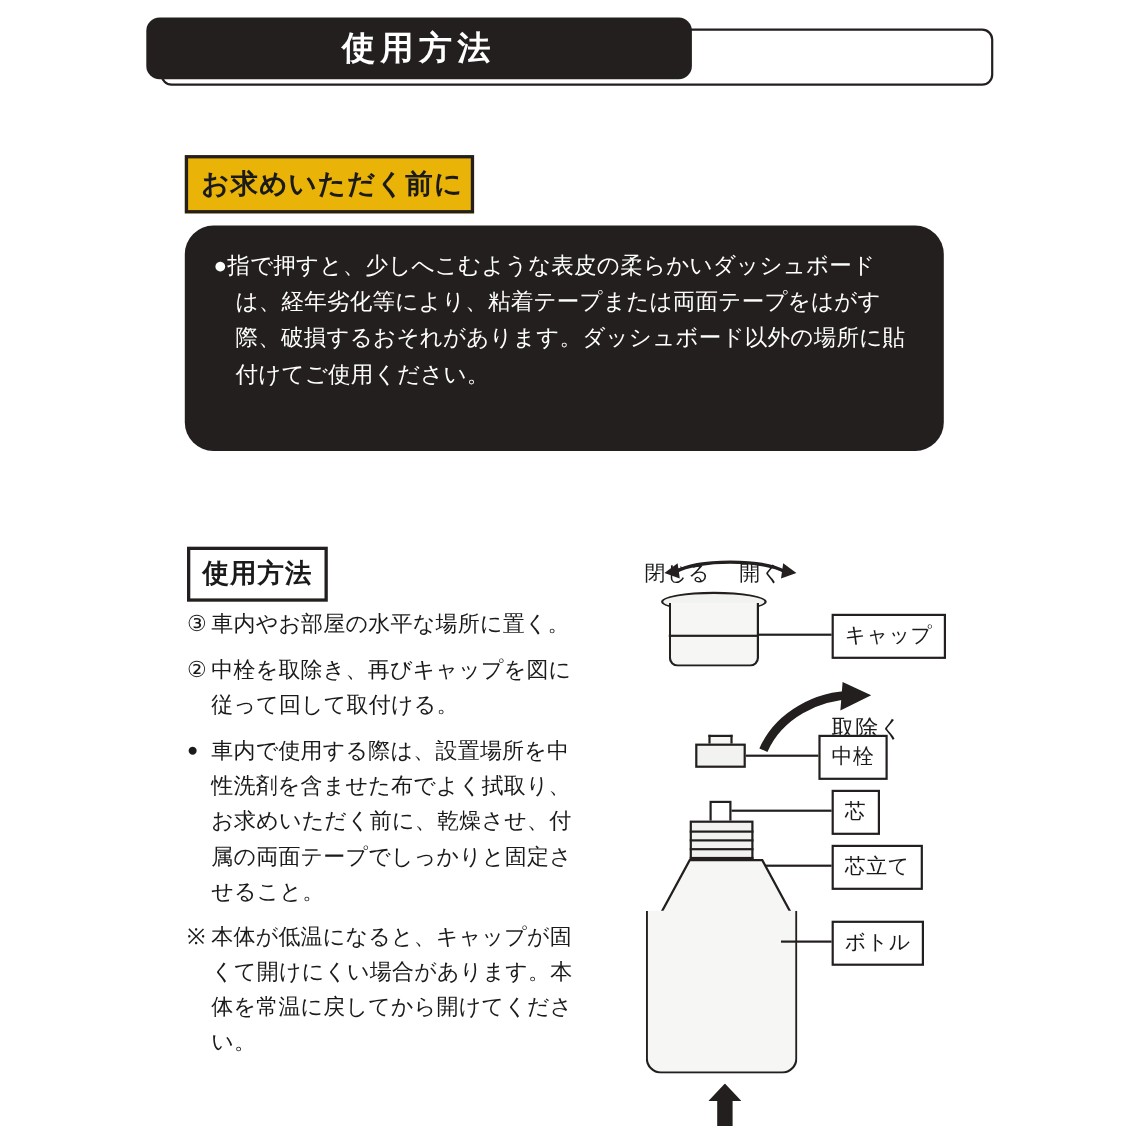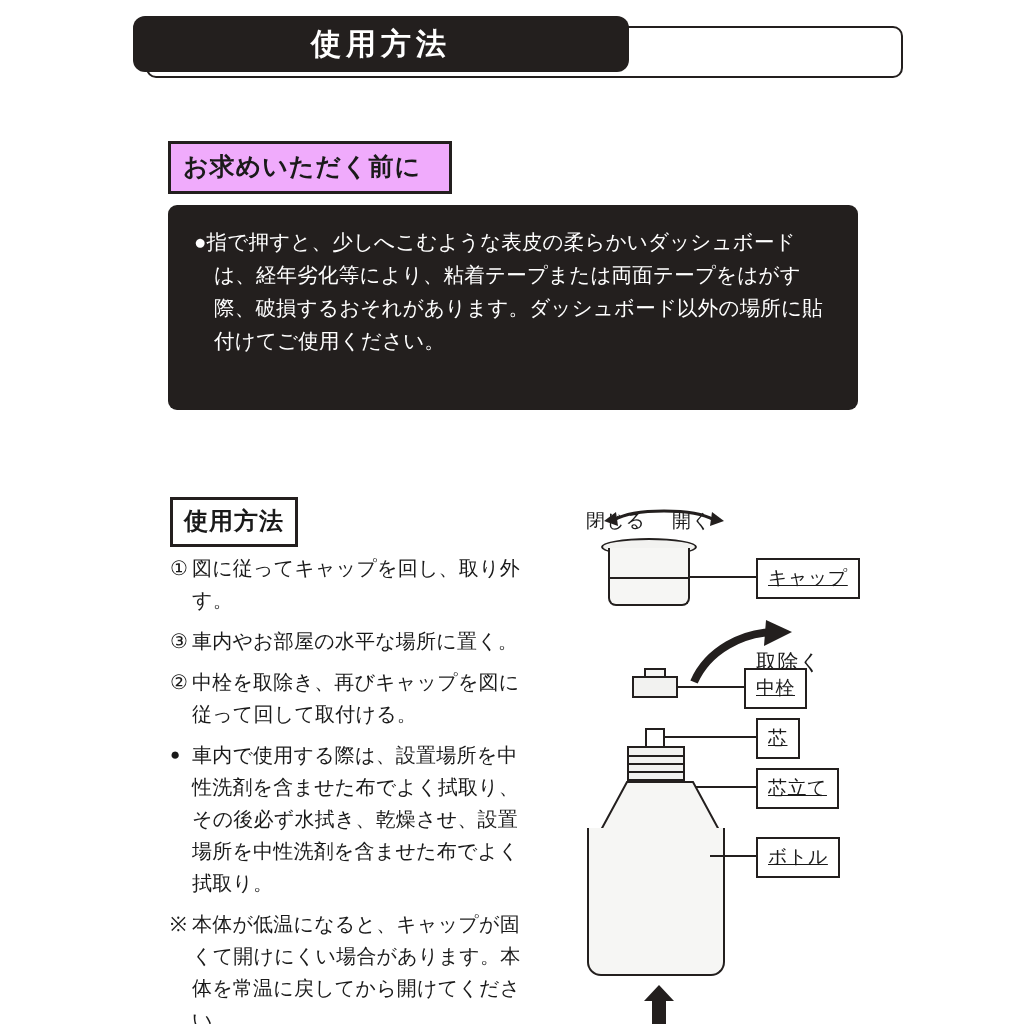--- a/index.html
+++ b/index.html
@@ -57,34 +57,34 @@
     font-weight: bold;
     letter-spacing: 5px;
   }
 
   
   .notice-title {
     position: absolute;
     left: 168px;
     top: 141px;
     border: 3px solid #231f1e;
-    padding: 6px 28px 8px 12px;
+    padding: 6px 7px 8px 12px;
     font-size: 25px;
     font-weight: bold;
     letter-spacing: 1px;
-    background: #f0abfc;
+    background: #eab308;
   }
   .notice-box {
     position: absolute;
     left: 168px;
     top: 205px;
     width: 690px;
     height: 205px;
     background: #231f1e;
-    border-radius: 9px;
+    border-radius: 26px;
     color: #ffffff;
     box-sizing: border-box;
     padding: 20px 26px 0 26px;
   }
   .notice-para {
     font-size: 20.5px;
     line-height: 33px;
     letter-spacing: 0.2px;
     text-indent: 0;
     margin: 0 0 4px 0;
@@ -139,21 +139,20 @@
     height: 530px;
   }
   .dg-label {
     position: absolute;
     border: 2px solid #231f1e;
     background: #ffffff;
     font-size: 19px;
     padding: 5px 10px 6px 10px;
     letter-spacing: 0.5px;
     white-space: nowrap;
-    text-decoration: underline;
   }
   .dg-text {
     position: absolute;
     font-size: 19px;
     letter-spacing: 0.5px;
     white-space: nowrap;
     margin-top: 28px;
   }
   .dg-line {
     position: absolute;
@@ -295,30 +294,27 @@
   <div class="notice-title">お求めいただく前に</div>
 
   <div class="notice-box">
     <p class="notice-para hang">●指で押すと、少しへこむような表皮の柔らかいダッシュボードは、経年劣化等により、粘着テープまたは両面テープをはがす際、破損するおそれがあります。ダッシュボード以外の場所に貼付けてご使用ください。</p>
   </div>
 
   <div class="usage-title">使用方法</div>
 
   <div class="usage-list">
     <div class="usage-item">
-      <span class="marker">①</span><span>図に従ってキャップを回し、取り外す。</span>
-    </div>
-    <div class="usage-item">
       <span class="marker">③</span><span>車内やお部屋の水平な場所に置く。</span>
     </div>
     <div class="usage-item">
       <span class="marker">②</span><span>中栓を取除き、再びキャップを図に従って回して取付ける。</span>
     </div>
     <div class="usage-item">
-      <span class="marker dot">●</span><span>車内で使用する際は、設置場所を中性洗剤を含ませた布でよく拭取り、その後必ず水拭き、乾燥させ、設置場所を中性洗剤を含ませた布でよく拭取り。</span>
+      <span class="marker dot">●</span><span>車内で使用する際は、設置場所を中性洗剤を含ませた布でよく拭取り、お求めいただく前に、乾燥させ、付属の両面テープでしっかりと固定させること。</span>
     </div>
     <div class="usage-item">
       <span class="marker">※</span><span>本体が低温になると、キャップが固くて開けにくい場合があります。本体を常温に戻してから開けてください。</span>
     </div>
   </div>
 
   <div class="diagram">
 
     <div class="dg-text" style="left:26px; top:0px;">閉じる</div>
     <div class="dg-text" style="left:112px; top:0px;">開く</div>

